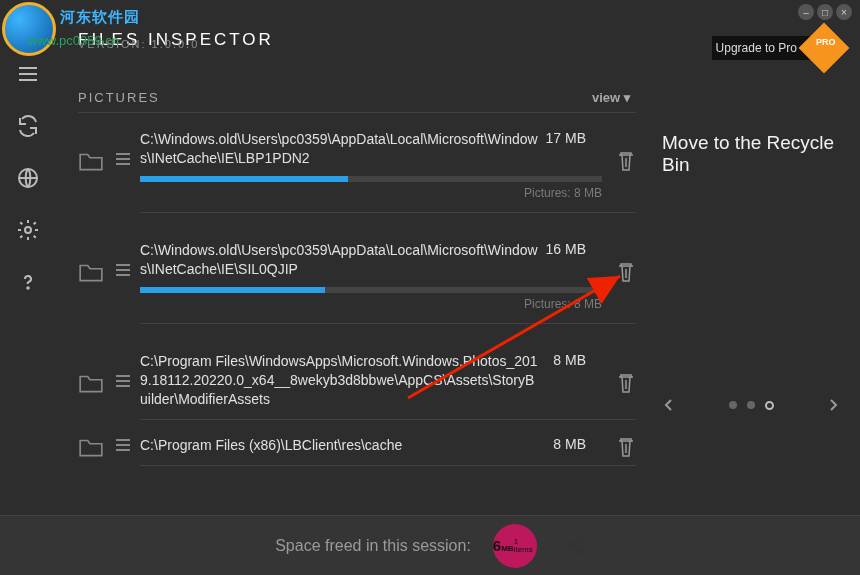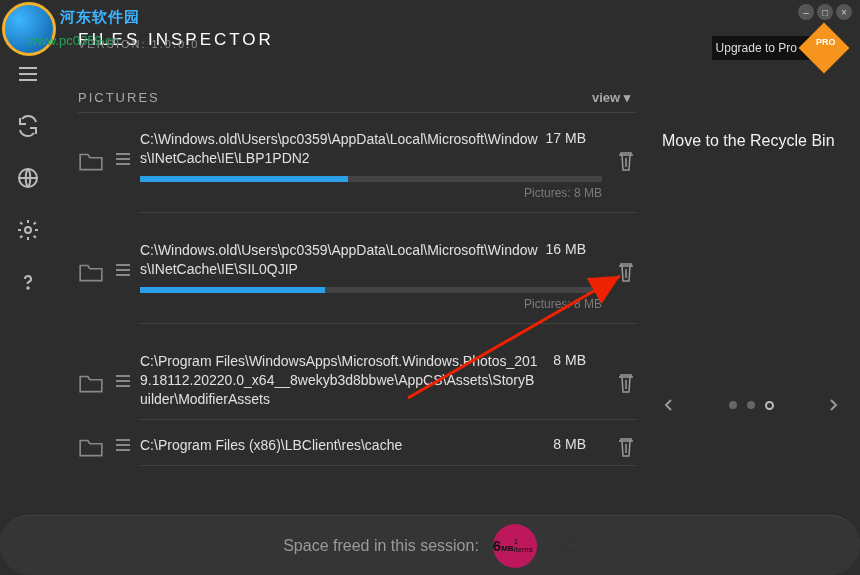--- a/index.html
+++ b/index.html
@@ -37,30 +37,30 @@
 .row .path { margin-left: 62px; color: #e0e0e0; font-size: 14px; line-height: 19px; max-width: 400px; word-break: break-all; }
 .row .size { position: absolute; right: 50px; top: 0; color: #e0e0e0; font-size: 14px; }
 .row .trash { position: absolute; right: 0; top: 20px; width: 20px; height: 22px; cursor: pointer; }
 .row .bar { margin-left: 62px; margin-top: 8px; height: 6px; width: 462px; background: #444; position: relative; }
 .row .bar .fill { position: absolute; left: 0; top: 0; bottom: 0; background: #29a0e8; }
 .row .pic-label { margin-left: 62px; text-align: right; width: 462px; color: #7a7a7a; font-size: 12px; margin-top: 4px; }
 .row .sep { margin-left: 62px; width: 496px; border-top: 1px solid #414141; margin-top: 12px; }
 
 
 .info-panel { position: absolute; right: 20px; top: 132px; width: 178px; }
-.info-title { color: #f2f2f2; font-size: 16px; margin-bottom: 14px; }
+.info-title { color: #f2f2f2; font-size: 19px; margin-bottom: 14px; }
 .info-body { color: #9b9b9b; font-size: 14px; line-height: 21px; }
 .pager { position: absolute; right: 20px; top: 398px; width: 178px; display: flex; align-items: center; justify-content: space-between; }
 .pager .chevron { width: 14px; height: 14px; color: #999; cursor: pointer; }
 .pager .dots { display: flex; gap: 10px; }
 .pager .dot { width: 8px; height: 8px; border-radius: 50%; background: #666; }
 .pager .dot.ring { background: transparent; border: 2px solid #bbb; width: 9px; height: 9px; }
 
 
-.footer { position: absolute; left: 0; right: 0; bottom: 0; height: 60px; background: #353535; border-top: 1px solid #454545; display: flex; align-items: center; justify-content: center; gap: 14px; border-radius: 30px; }
+.footer { position: absolute; left: 0; right: 0; bottom: 0; height: 60px; background: #353535; border-top: 1px solid #454545; display: flex; align-items: center; justify-content: center; gap: 22px; }
 .footer-text { color: #9a9a9a; font-size: 16px; font-weight: 300; }
 .footer-circle { width: 44px; height: 44px; border-radius: 50%; background: #be185d; color: #111; display: flex; align-items: center; justify-content: center; line-height: 1; }
 .footer-circle .val { font-size: 15px; font-weight: 600; }
 .footer-circle .unit { font-size: 8px; font-weight: 600; }
 .footer-circle .items { font-size: 8px; }
 .share-ico { width: 20px; height: 20px; color: #333; margin-left: 6px; }
 
 
 .red-arrow { position: absolute; pointer-events: none; z-index: 40; }
 

